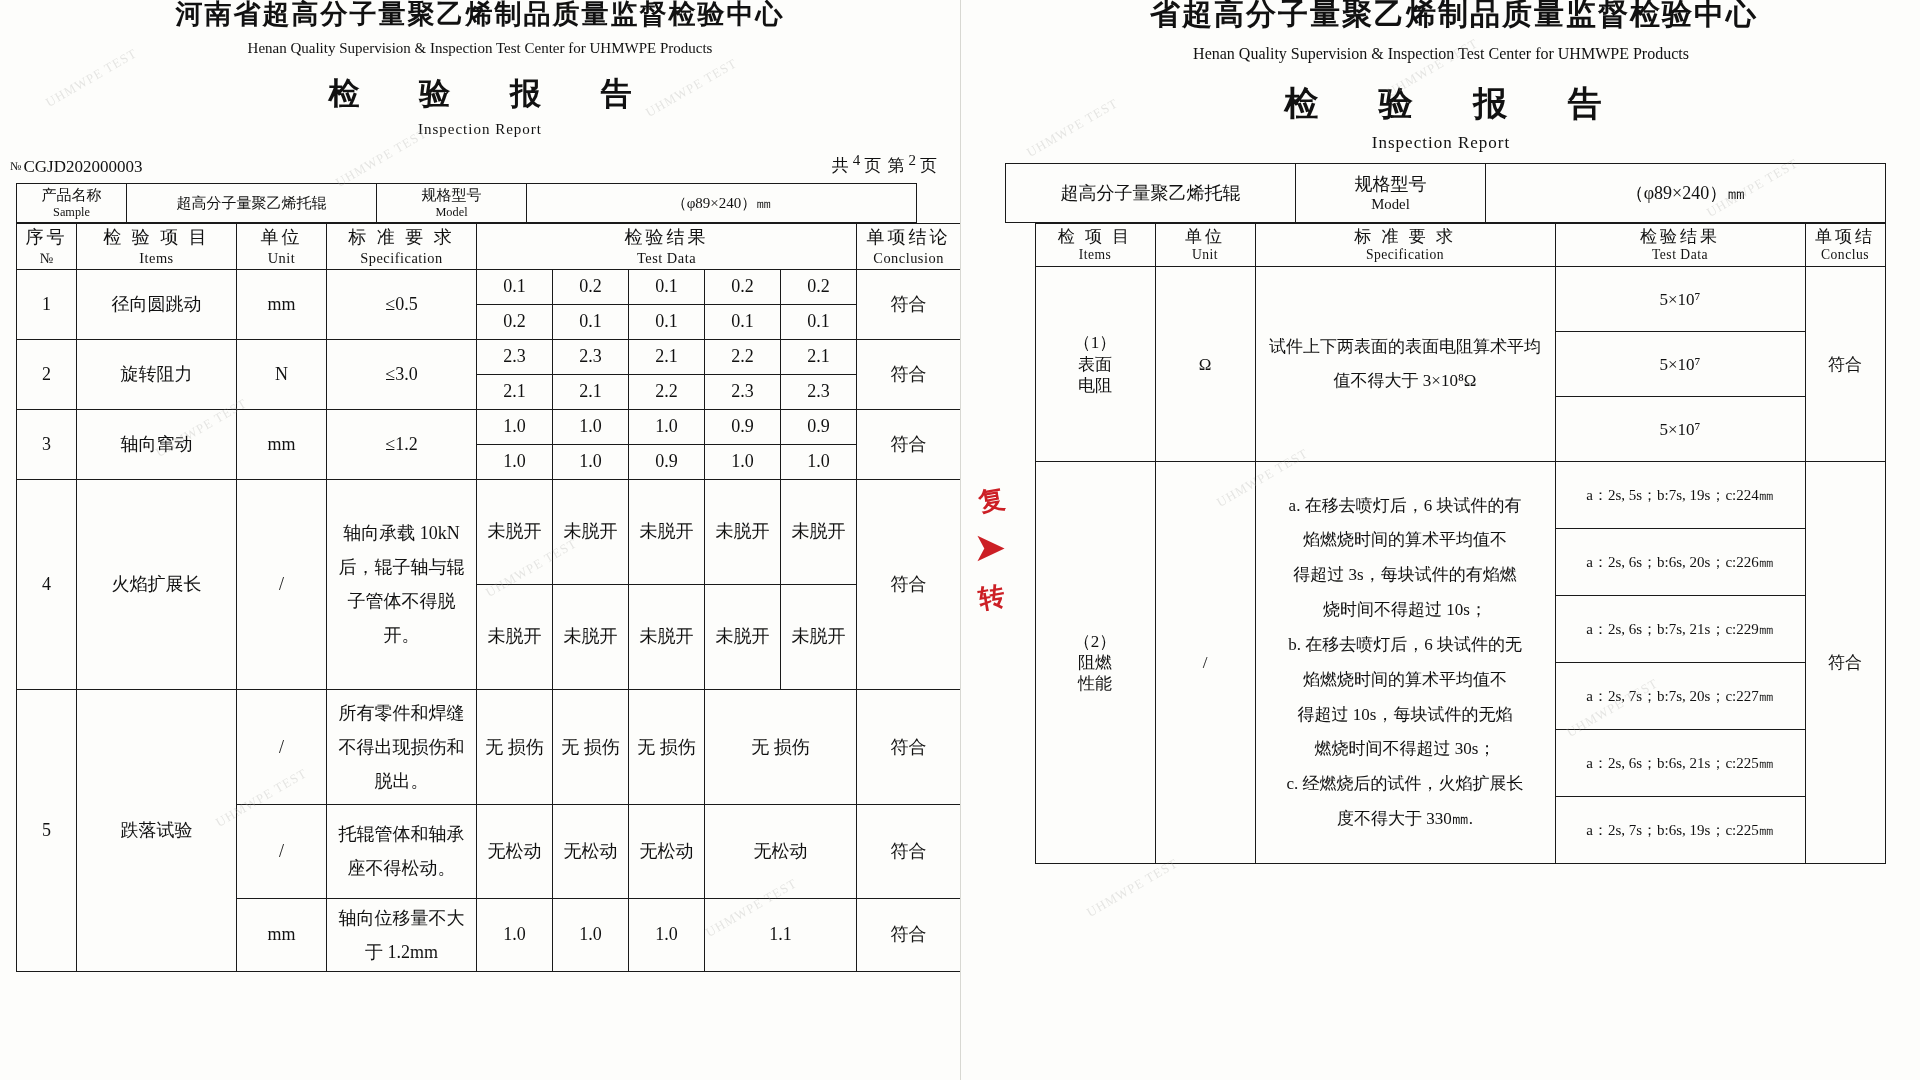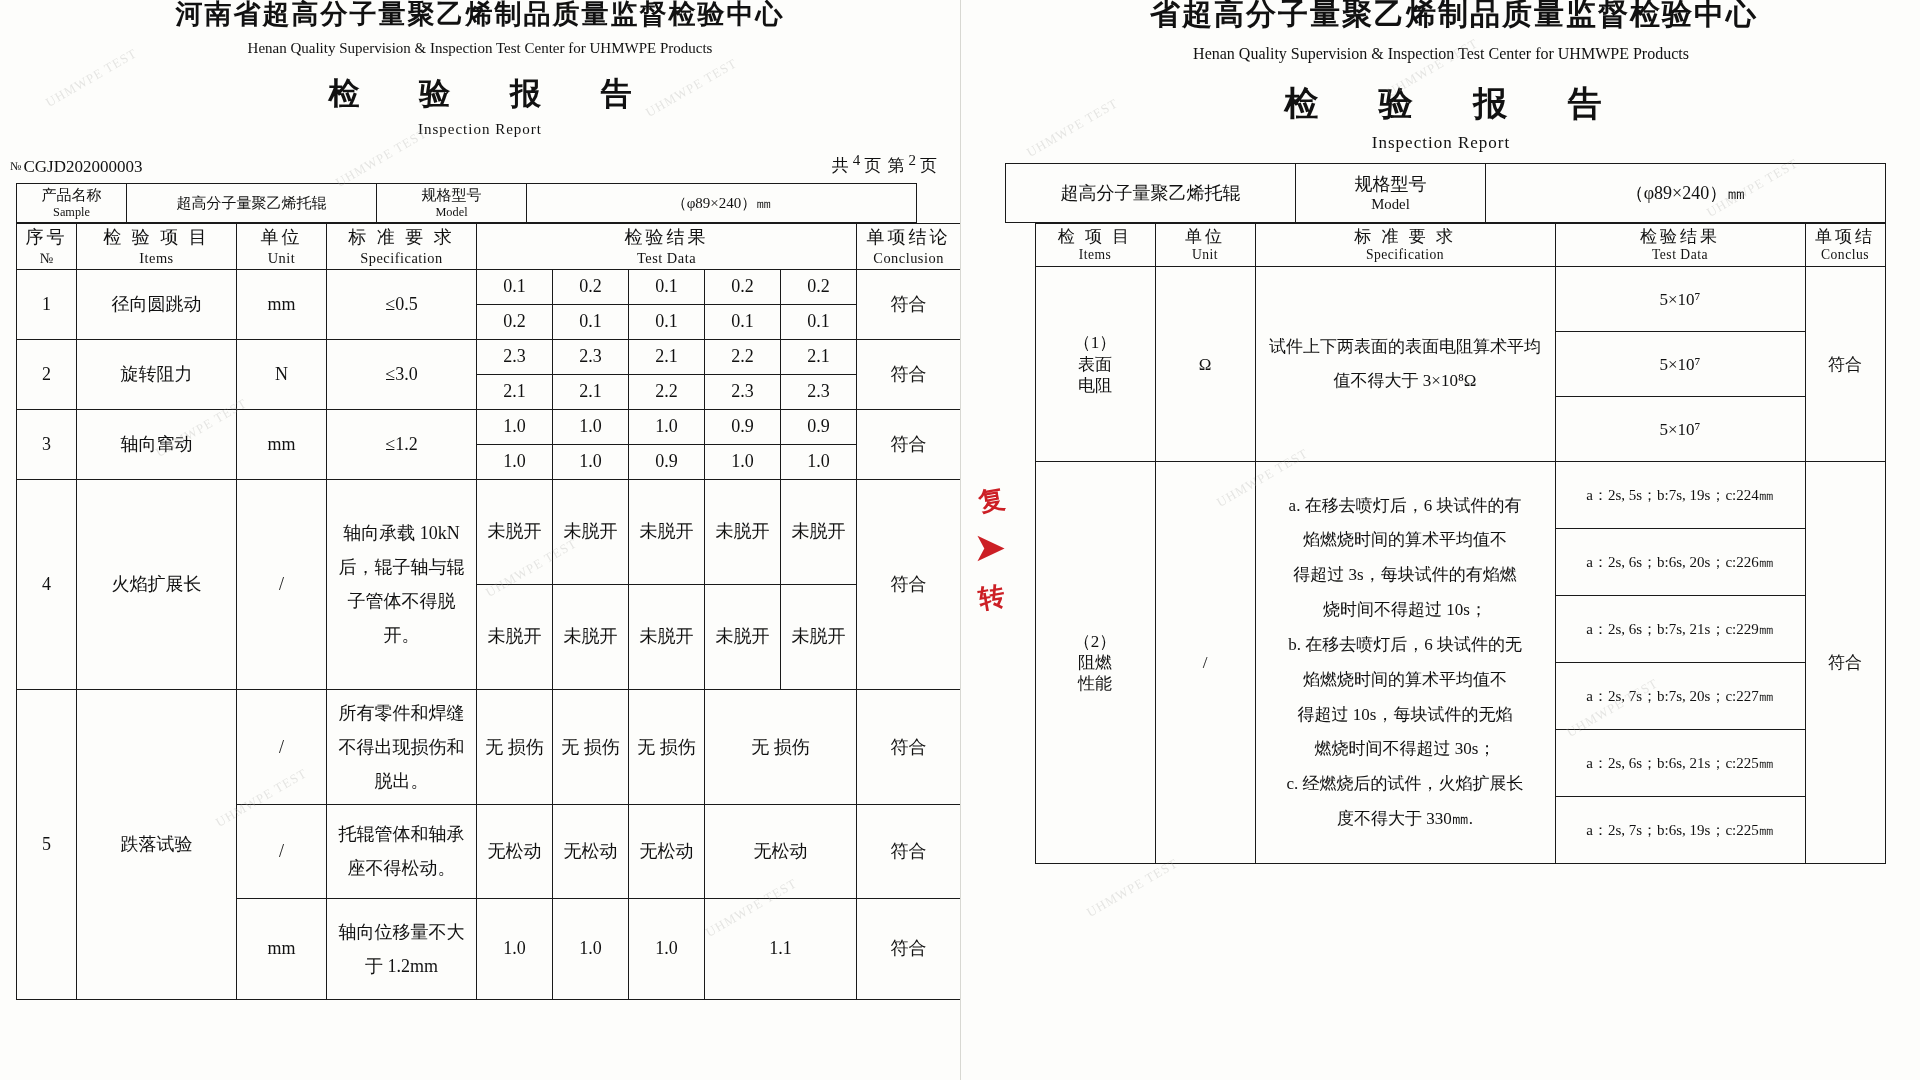--- a/index.html
+++ b/index.html
@@ -319,21 +319,21 @@
         <td>/</td>
         <td class="lft" style="padding:12px 8px; line-height:1.9;">托辊管体和轴承座不得松动。</td>
         <td style="height:76px;word-break:break-all;" class="vtxt">无松动</td>
         <td class="vtxt" style="word-break:break-all;">无松动</td>
         <td class="vtxt" style="word-break:break-all;">无松动</td>
         <td class="vtxt" colspan="2" style="word-break:break-all;">无松动</td>
         <td>符合</td>
       </tr>
       <tr>
         <td>mm</td>
-        <td class="lft" style="padding:16px 8px; line-height:1.9;">轴向位移量不大于 1.2mm</td>
+        <td class="lft" style="padding:2px 8px; line-height:1.9;">轴向位移量不大于 1.2mm</td>
         <td style="height:46px;">1.0</td>
         <td>1.0</td>
         <td>1.0</td>
         <td colspan="2">1.1</td>
         <td>符合</td>
       </tr>
     </tbody>
   </table>
 </div>
 

